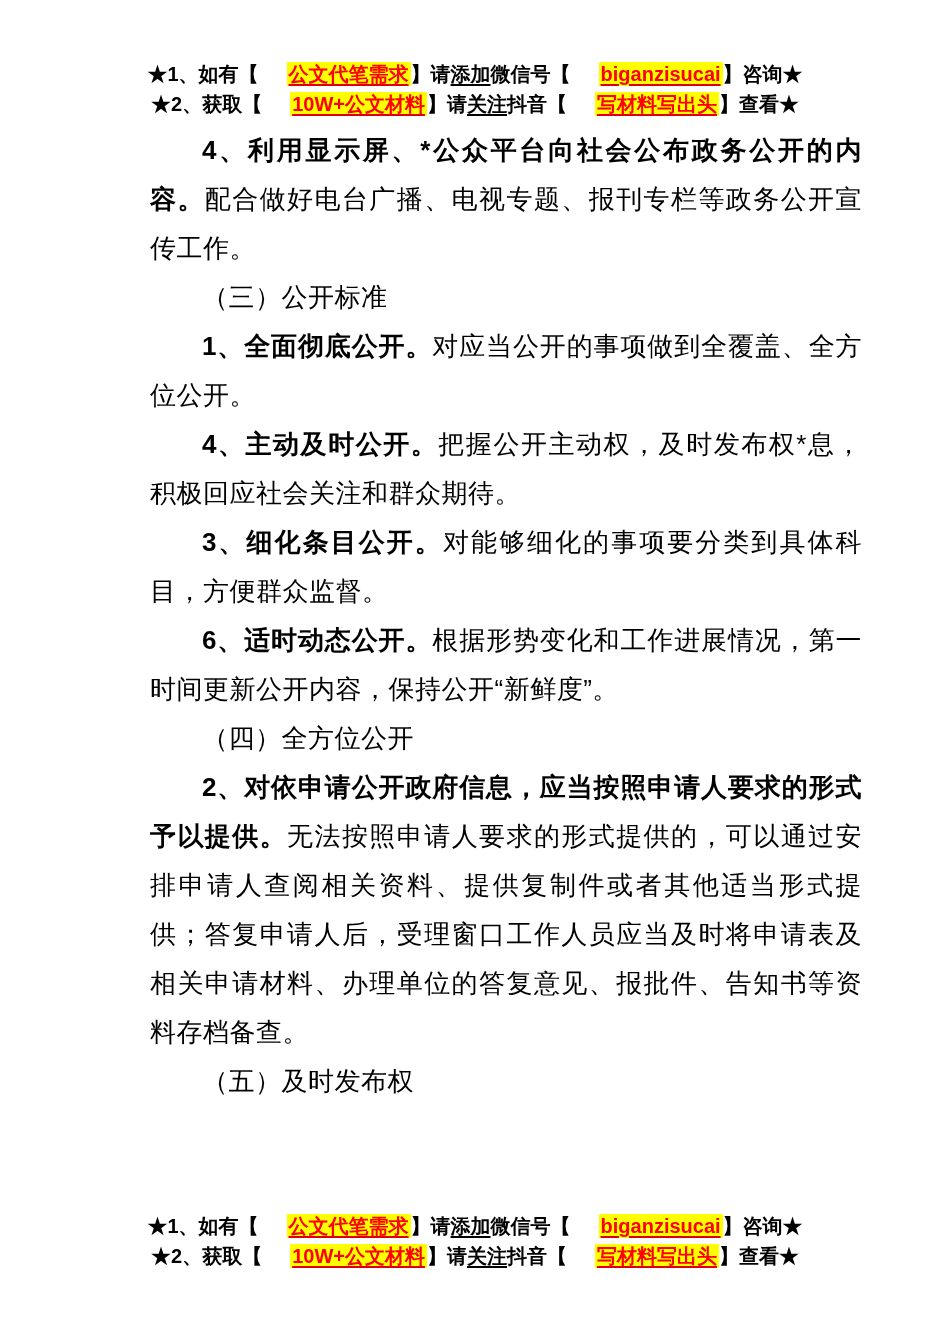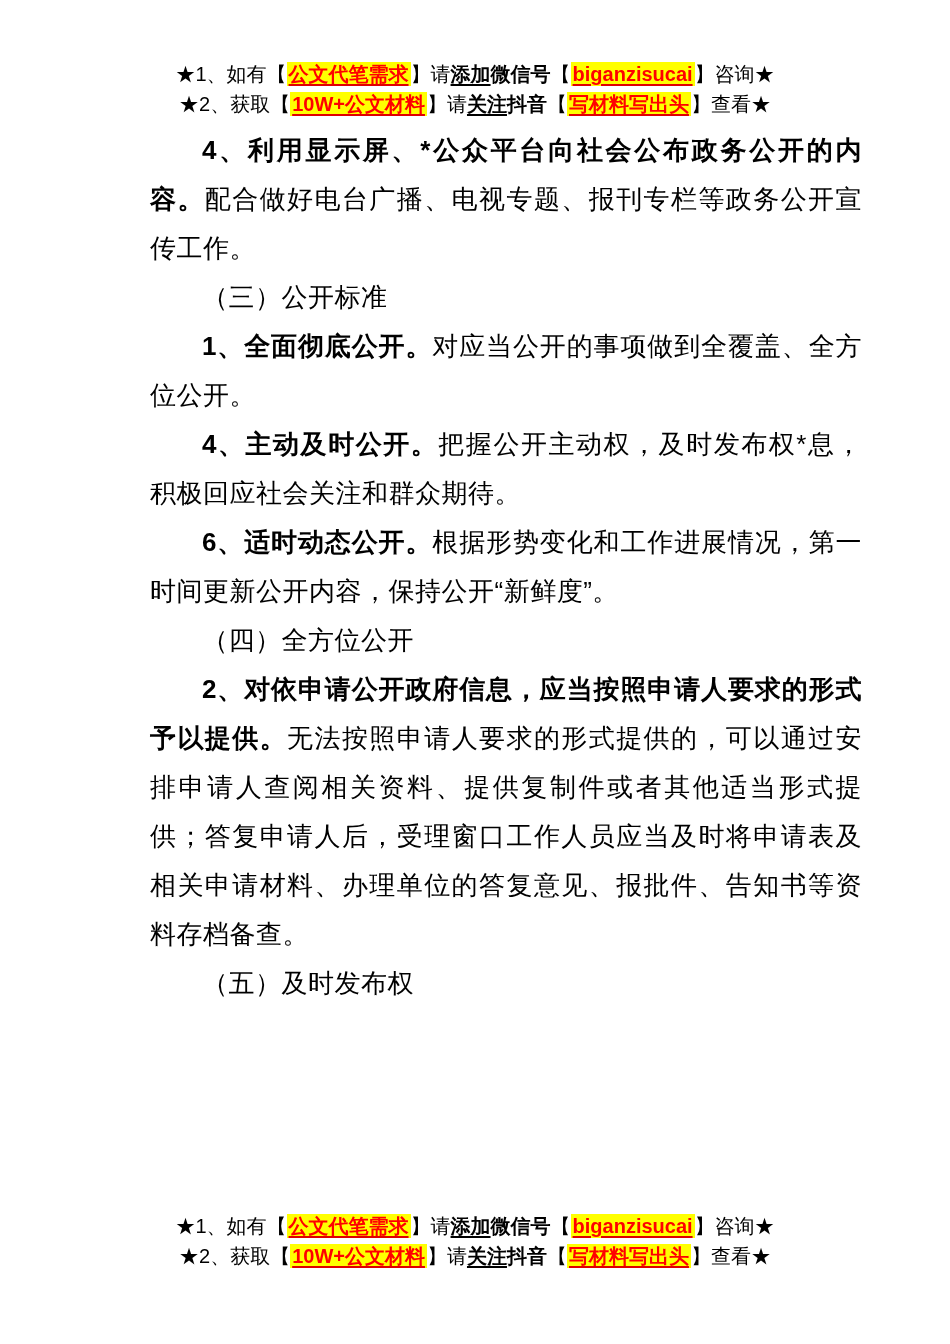--- a/index.html
+++ b/index.html
@@ -18,37 +18,38 @@
     left: 0;
     right: 0;
     text-align: center;
     font-size: 20px;
     line-height: 30px;
     color: #000000;
     white-space: nowrap;
   }
   .promo-top { top: 59px; }
   .promo-bottom { top: 1211px; }
-  .promo .seg-b  { font-weight: 400; }
+  .promo .seg-b  { font-weight: 700; }
   .promo .seg-r  { font-weight: 700; }
   .promo .seg-bu {
     font-weight: 800;
     text-decoration: underline;
     text-decoration-thickness: 2px;
     text-underline-offset: 3px;
   }
   .promo .seg-hl {
     font-weight: 800;
     color: #ff0000;
     background: #ffff00;
     padding: 1px 2px;
     text-decoration: underline;
     text-decoration-color: #e00000;
     text-decoration-thickness: 2px;
     text-underline-offset: 3px;
+    margin-left: 28px;
   }
   
   .doc-body {
     position: absolute;
     top: 126px;
     left: 150px;
     width: 712px;
     font-size: 26px;
     line-height: 49px;
     letter-spacing: 0.5px;
@@ -76,20 +77,21 @@
 
   <div class="doc-body">
     <p class="para"><b class="lead">4、利用显示屏、*公众平台向社会公布政务公开的内容。</b><span class="rest">配合做好电台广播、电视专题、报刊专栏等政务公开宣传工作。</span></p>
 
     <p class="para heading">（三）公开标准</p>
 
     <p class="para"><b class="lead">1、全面彻底公开。</b><span class="rest">对应当公开的事项做到全覆盖、全方位公开。</span></p>
 
     <p class="para"><b class="lead">4、主动及时公开。</b><span class="rest">把握公开主动权，及时发布权*息，积极回应社会关注和群众期待。</span></p>
 
+    <p class="para"><b class="lead">3、细化条目公开。</b><span class="rest">对能够细化的事项要分类到具体科目，方便群众监督。</span></p>
 
     <p class="para"><b class="lead">6、适时动态公开。</b><span class="rest">根据形势变化和工作进展情况，第一时间更新公开内容，保持公开“新鲜度”。</span></p>
 
     <p class="para heading">（四）全方位公开</p>
 
 
     <p class="para"><b class="lead">2、对依申请公开政府信息，应当按照申请人要求的形式予以提供。</b><span class="rest">无法按照申请人要求的形式提供的，可以通过安排申请人查阅相关资料、提供复制件或者其他适当形式提供；答复申请人后，受理窗口工作人员应当及时将申请表及相关申请材料、办理单位的答复意见、报批件、告知书等资料存档备查。</span></p>
 
     <p class="para heading">（五）及时发布权</p>
   </div>

